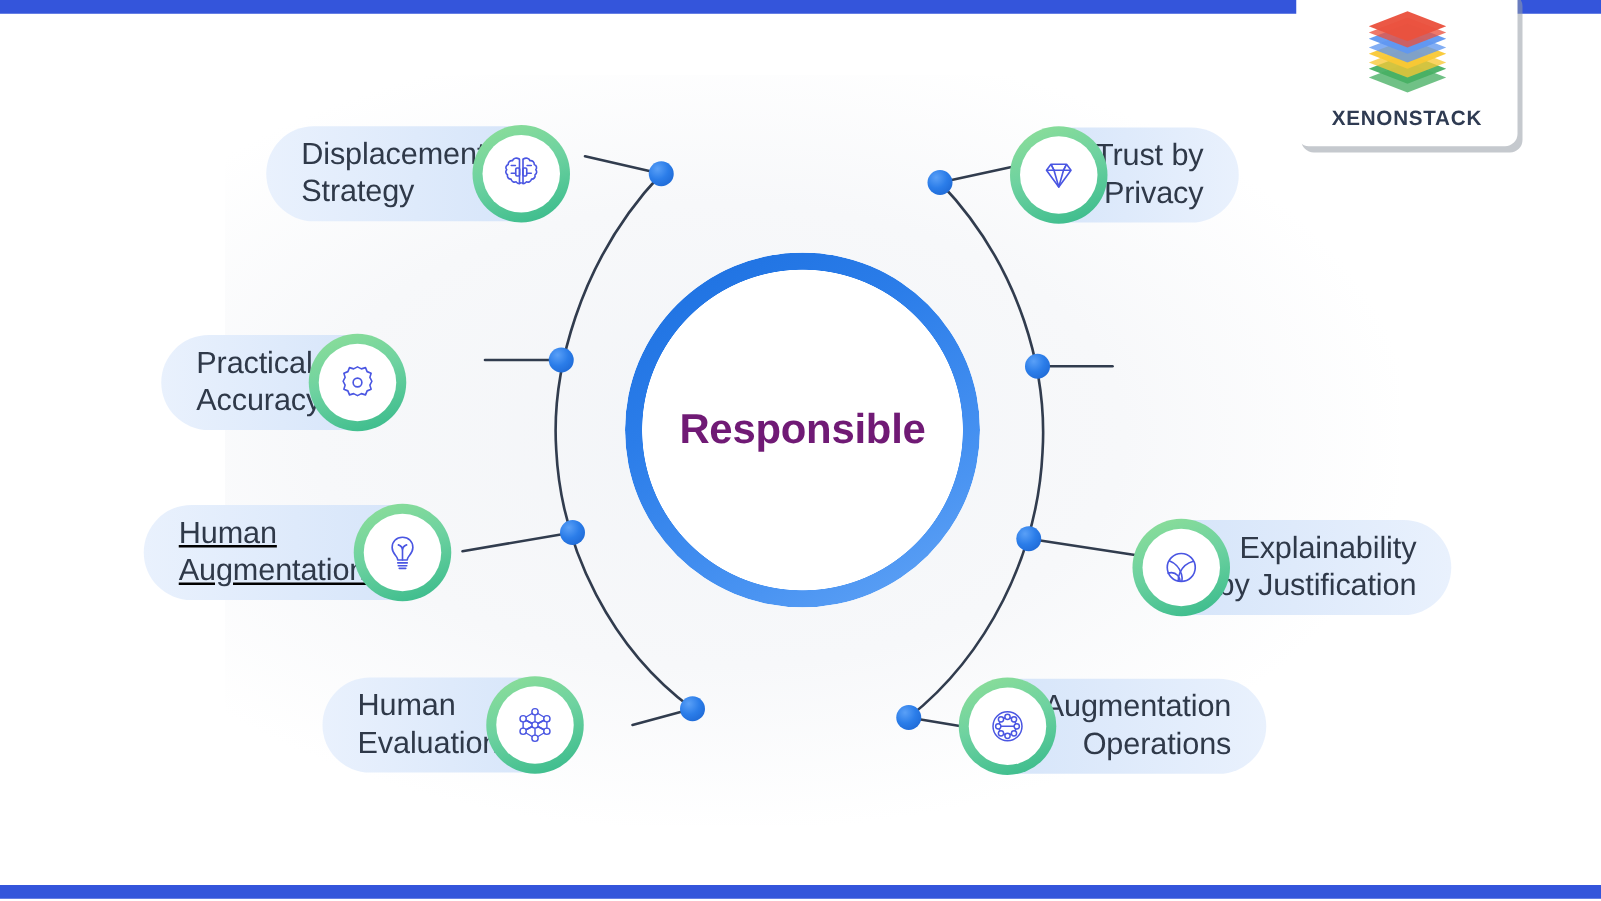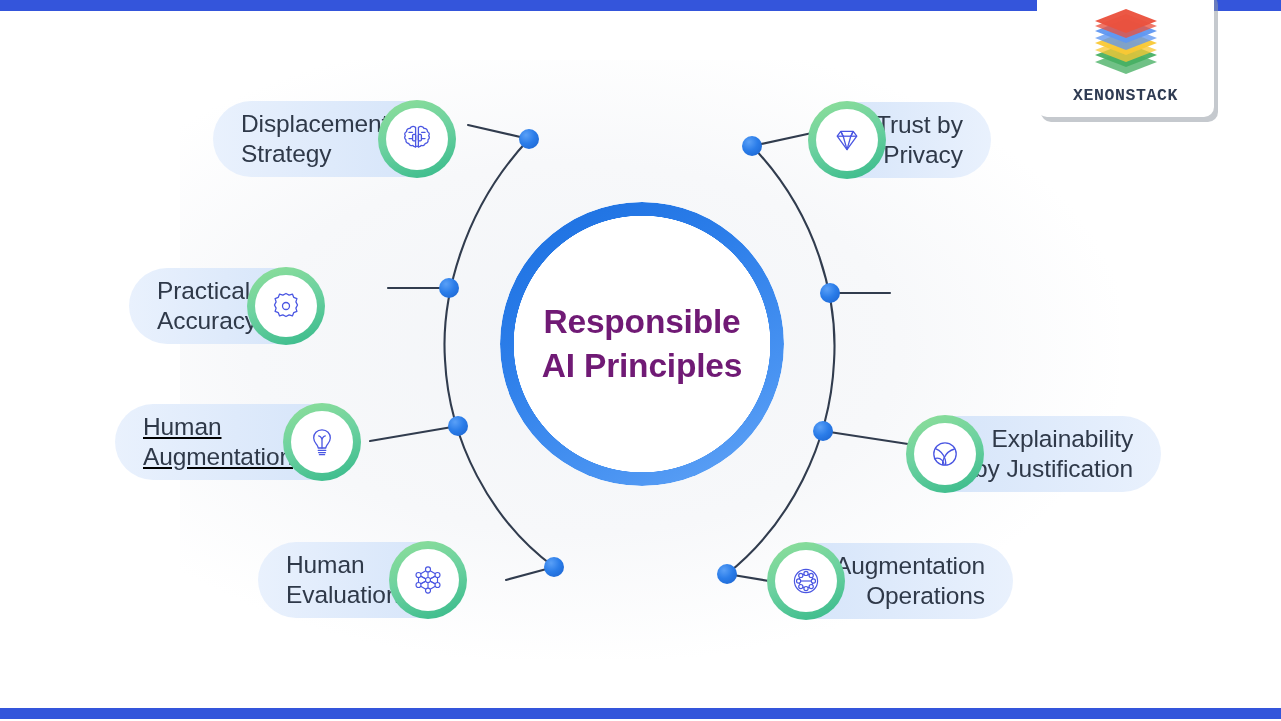--- a/index.html
+++ b/index.html
@@ -67,21 +67,20 @@
     height: 74px;
     position: relative;
     margin-bottom: 4px;
   }
   .logo-stack svg { display: block; }
   .logo-word {
     font-size: 16.5px;
     letter-spacing: 0.6px;
     font-weight: 700;
     color: #2f3b52;
-    font-family: Liberation Mono, monospace;
   }
 
   
   .connectors {
     position: absolute;
     left: 0; top: 0;
     width: 1281px; height: 721px;
     z-index: 5;
     pointer-events: none;
   }
@@ -216,21 +215,20 @@
       <circle cx="830" cy="293" r="10" fill="url(#dotg)"></circle>
       <circle cx="823" cy="431" r="10" fill="url(#dotg)"></circle>
       <circle cx="727" cy="574" r="10" fill="url(#dotg)"></circle>
     </g>
   </svg>
 
   <div class="hub">
     <div class="hub-ring"></div>
     <div class="hub-label">
       <div>Responsible</div>
-      <div>AI Principles</div>
     </div>
   </div>
 
   <div class="node left" style="left:213px; top:101px;">
     <div class="pill">
       <div class="pill-text">Displacement
 Strategy</div>
     </div>
     <div class="badge">
       <div class="badge-inner">

